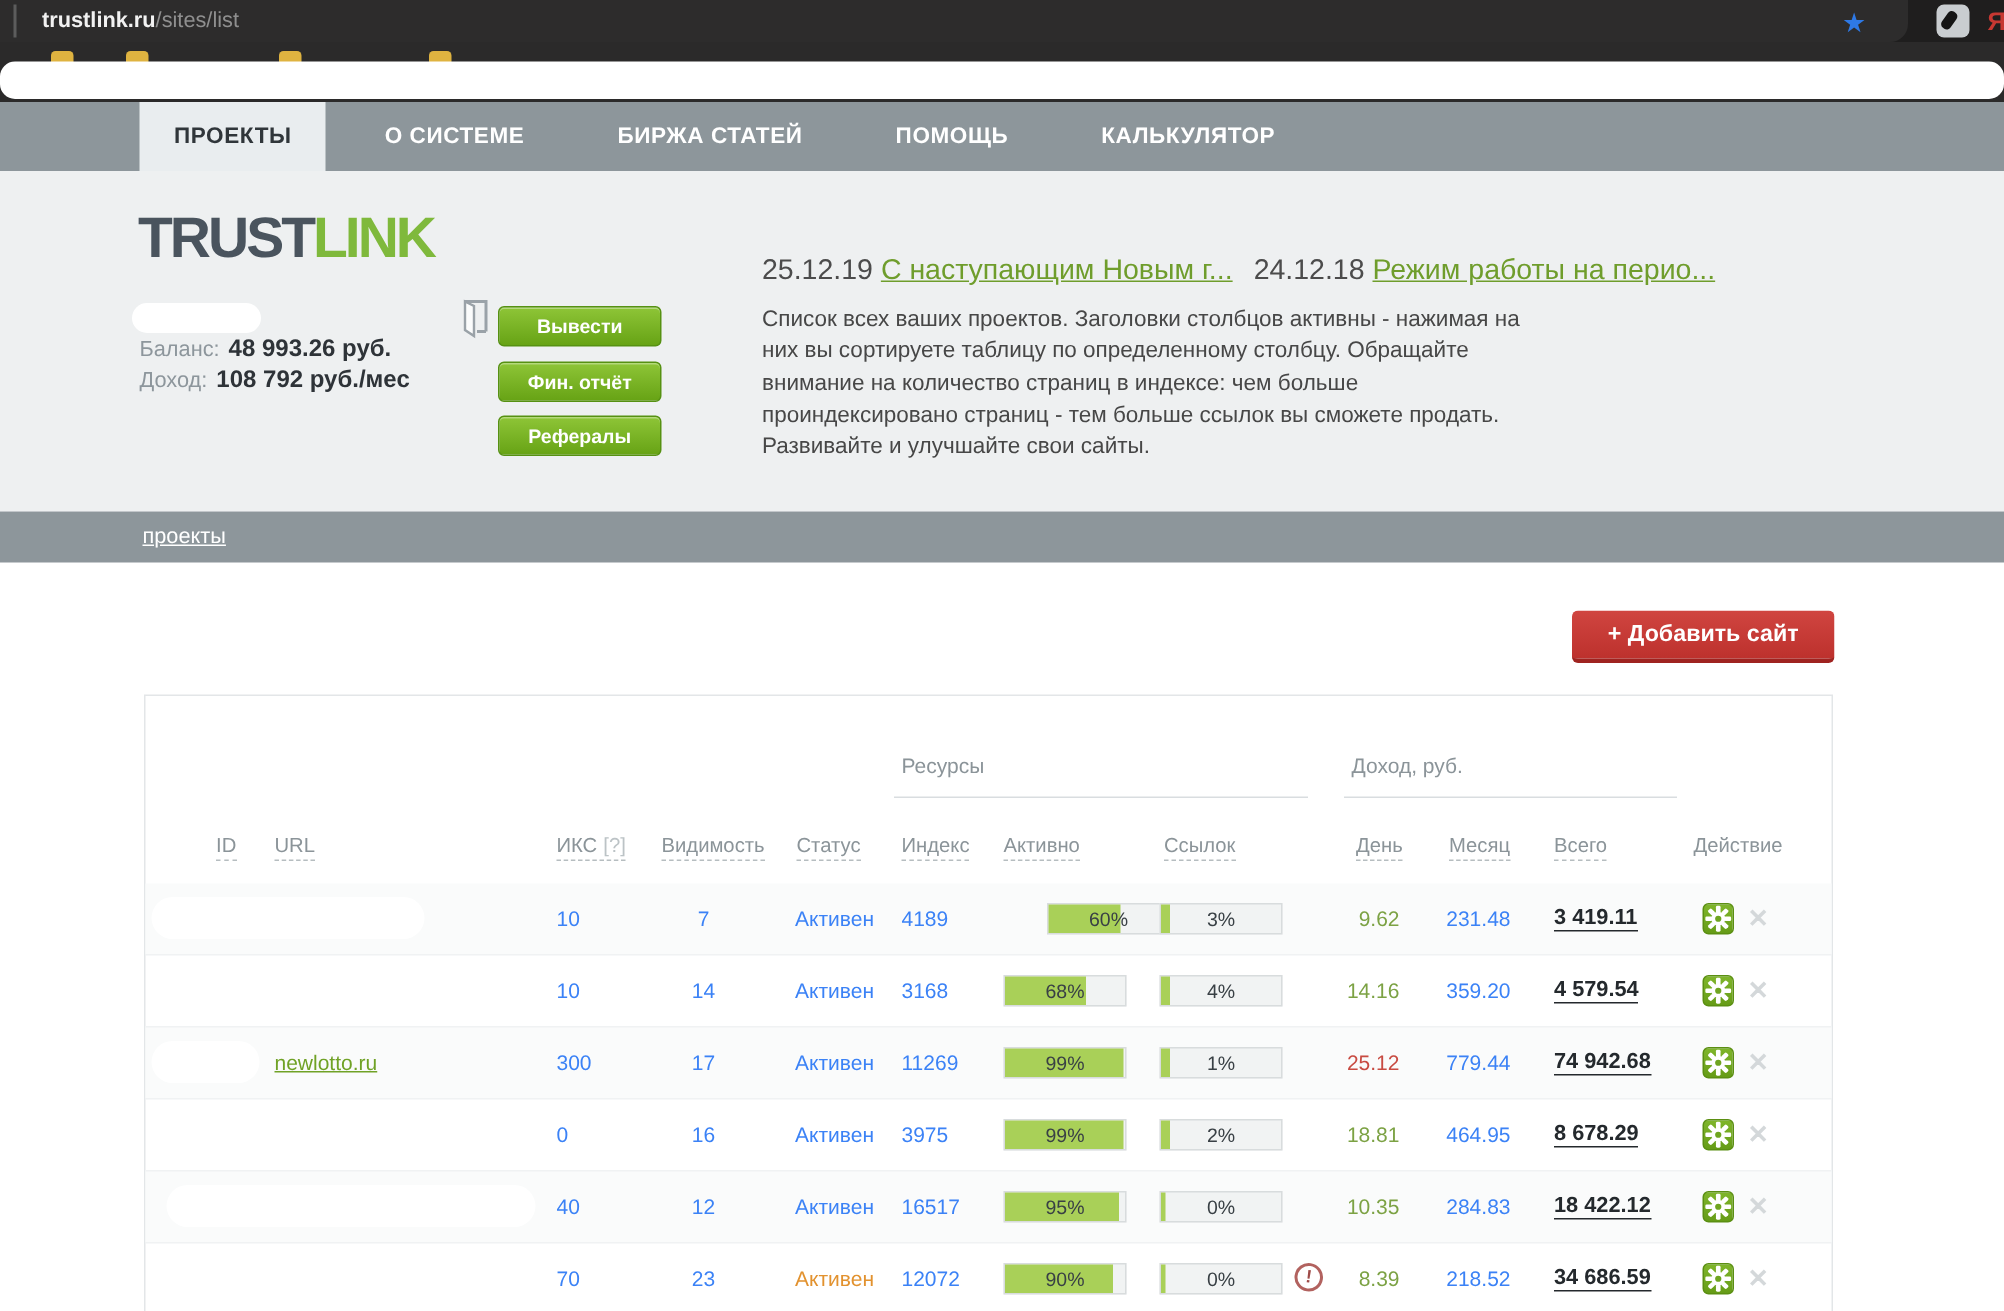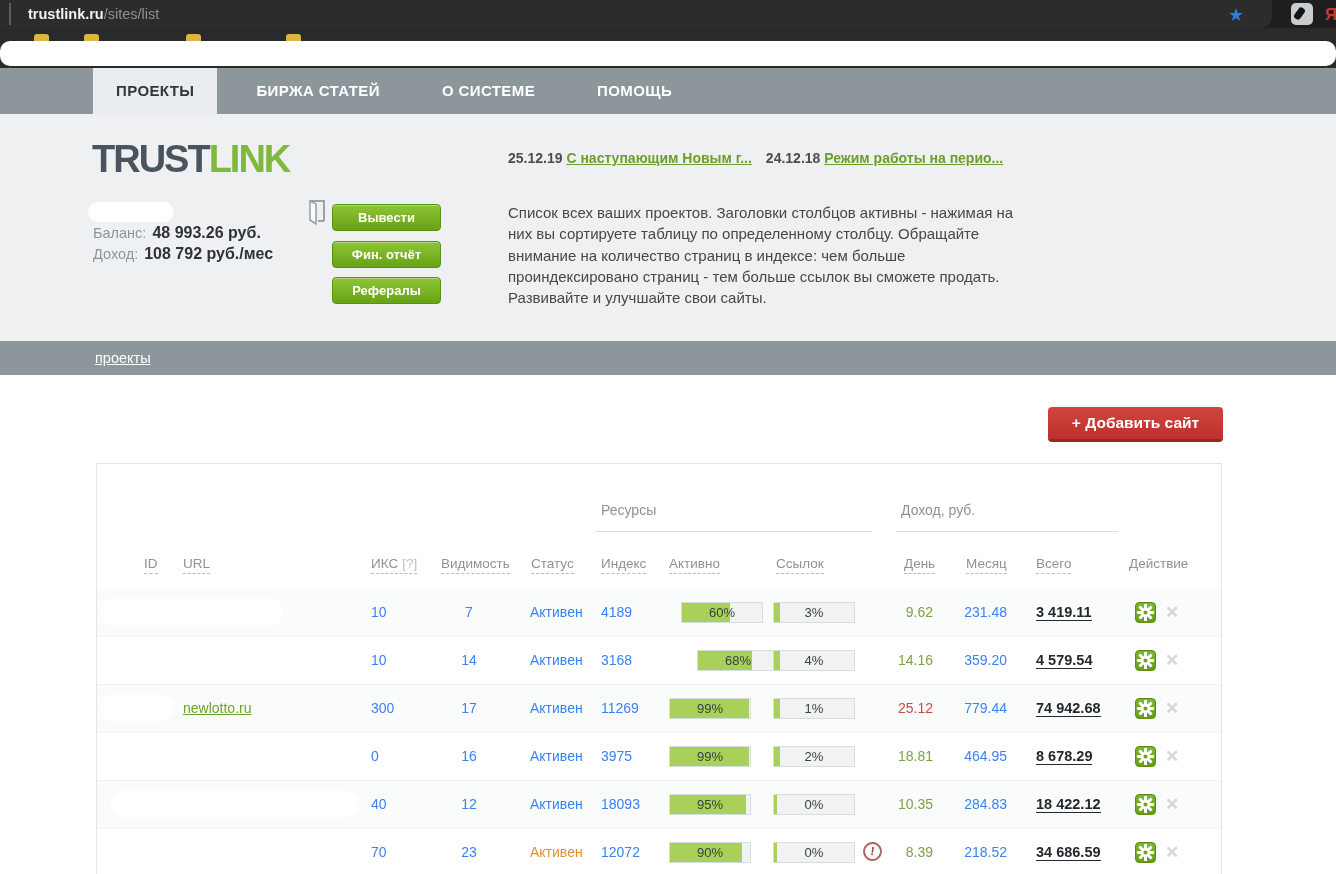--- a/index.html
+++ b/index.html
@@ -33,21 +33,21 @@
   .logo .l{color:#7fb93c;}
   .user-redaction{position:absolute;left:88px;top:88px;width:86px;height:20px;background:#fff;border-radius:10px;}
   .logout{position:absolute;left:303px;top:82px;}
   .acct-row{position:absolute;left:93px;font-size:14.5px;color:#8d969c;white-space:nowrap;}
   .acct-row b{color:#2e3338;font-size:16px;margin-left:6px;}
   .acct-balance{top:110px;}
   .acct-income{top:131px;}
   .act-btn{position:absolute;left:332px;width:109px;height:27px;background:linear-gradient(#8ec537,#67a315);
            border:1px solid #569112;border-radius:4px;color:#fff;font-weight:bold;font-size:13px;
            text-align:center;line-height:26px;box-sizing:border-box;box-shadow:inset 0 1px 0 rgba(255,255,255,.35);cursor:pointer;}
-  .news{position:absolute;left:508px;top:36px;font-size:14px;white-space:nowrap;font-weight:bold;}
+  .news{position:absolute;left:508px;top:56px;font-size:19px;white-space:nowrap;}
   .news .date{color:#4c4c4c;}
   .news a{color:#6f9d2c;text-decoration:underline;cursor:pointer;}
   .news .gap{display:inline-block;width:14px;}
   .descr{position:absolute;left:508px;top:88px;width:524px;font-size:15px;line-height:1.42;color:#474747;}
 
   
   .crumbbar{position:absolute;left:0;top:341px;width:1336px;height:34px;background:#8d969b;}
   .crumbbar a{position:absolute;left:95px;top:0;line-height:34px;color:#fff;font-size:14.5px;text-decoration:underline;cursor:pointer;}
 
   
@@ -107,23 +107,24 @@
         <div class="folder" style="left:34px"></div>
         <div class="folder" style="left:84px"></div>
         <div class="folder" style="left:186px"></div>
         <div class="folder" style="left:286px"></div>
       </div>
     <div class="bm-redaction"></div>
   </div>
 
   <div class="nav" id="nav">
       <div class="nav-tab active">ПРОЕКТЫ</div>
+      <div class="nav-tab">О СИСТЕМЕ</div>
       <div class="nav-tab">БИРЖА СТАТЕЙ</div>
-      <div class="nav-tab">О СИСТЕМЕ</div>
       <div class="nav-tab">ПОМОЩЬ</div>
+      <div class="nav-tab">КАЛЬКУЛЯТОР</div>
     </div>
 
   <div class="hero">
     <div class="logo"><span class="t">TRUST</span><span class="l">LINK</span></div>
     <div class="user-redaction"></div>
     <div class="logout">
       <svg width="26" height="30" viewBox="0 0 26 30">
         <path d="M7 5 H21 V25 M21 25 H15" fill="none" stroke="#9aa2a8" stroke-width="2"></path>
         <polygon points="7,5 13,8 13,28 7,24" fill="#fbfcfc" stroke="#9aa2a8" stroke-width="1.6"></polygon>
       </svg>
@@ -164,21 +165,21 @@
         <div class="th sortable" style="left: 939px;"><span>Всего</span></div>
         <div class="th" style="left: 1032px;"><span>Действие</span></div>
       </div>
     <div class="rows" id="rows">
         <div class="tr odd">
           <div class="row-redaction" style="left: 4px; width: 182px;"></div>
           <div class="cell glink" style="left:274px">10</div>
           <div class="cell center" style="left:336px;width:72px">7</div>
           <div class="cell" style="left:433px">Активен</div>
           <div class="cell glink" style="left:504px">4189</div>
-          <div class="bar" style="left: 584px;">
+          <div class="bar" style="left: 601px;">
             <div class="fill" style="width: 60%;"></div>
             <div class="lbl">60%</div>
           </div>
           <div class="bar" style="left: 676px;">
             <div class="fill" style="width: 8%;"></div>
             <div class="lbl">3%</div>
           </div>
           <div class="cell right day-green" style="left:776px;width:60px">9.62</div>
           <div class="cell right" style="left:846px;width:64px">231.48</div>
           <div class="cell total" style="left:939px"><span>3 419.11</span></div>
@@ -196,21 +197,21 @@
                 <circle r="2.3" fill="#6fa51f"></circle>
               </g>
             </svg></div>
           <div class="close-btn">✕</div>
         </div>
         <div class="tr">
           <div class="cell glink" style="left:274px">10</div>
           <div class="cell center" style="left:336px;width:72px">14</div>
           <div class="cell" style="left:433px">Активен</div>
           <div class="cell glink" style="left:504px">3168</div>
-          <div class="bar" style="left: 600px;">
+          <div class="bar" style="left: 572px;">
             <div class="fill" style="width: 68%;"></div>
             <div class="lbl">68%</div>
           </div>
           <div class="bar" style="left: 676px;">
             <div class="fill" style="width: 8%;"></div>
             <div class="lbl">4%</div>
           </div>
           <div class="cell right day-green" style="left:776px;width:60px">14.16</div>
           <div class="cell right" style="left:846px;width:64px">359.20</div>
           <div class="cell total" style="left:939px"><span>4 579.54</span></div>
@@ -295,21 +296,21 @@
                 <circle r="2.3" fill="#6fa51f"></circle>
               </g>
             </svg></div>
           <div class="close-btn">✕</div>
         </div>
         <div class="tr odd">
           <div class="row-redaction" style="left: 14px; width: 246px;"></div>
           <div class="cell glink" style="left:274px">40</div>
           <div class="cell center" style="left:336px;width:72px">12</div>
           <div class="cell" style="left:433px">Активен</div>
-          <div class="cell glink" style="left:504px">18093</div>
+          <div class="cell glink" style="left:504px">16517</div>
           <div class="bar" style="left: 572px;">
             <div class="fill" style="width: 95%;"></div>
             <div class="lbl">95%</div>
           </div>
           <div class="bar" style="left: 676px;">
             <div class="fill" style="width: 3px;"></div>
             <div class="lbl">0%</div>
           </div>
           <div class="cell right day-green" style="left:776px;width:60px">10.35</div>
           <div class="cell right" style="left:846px;width:64px">284.83</div>

